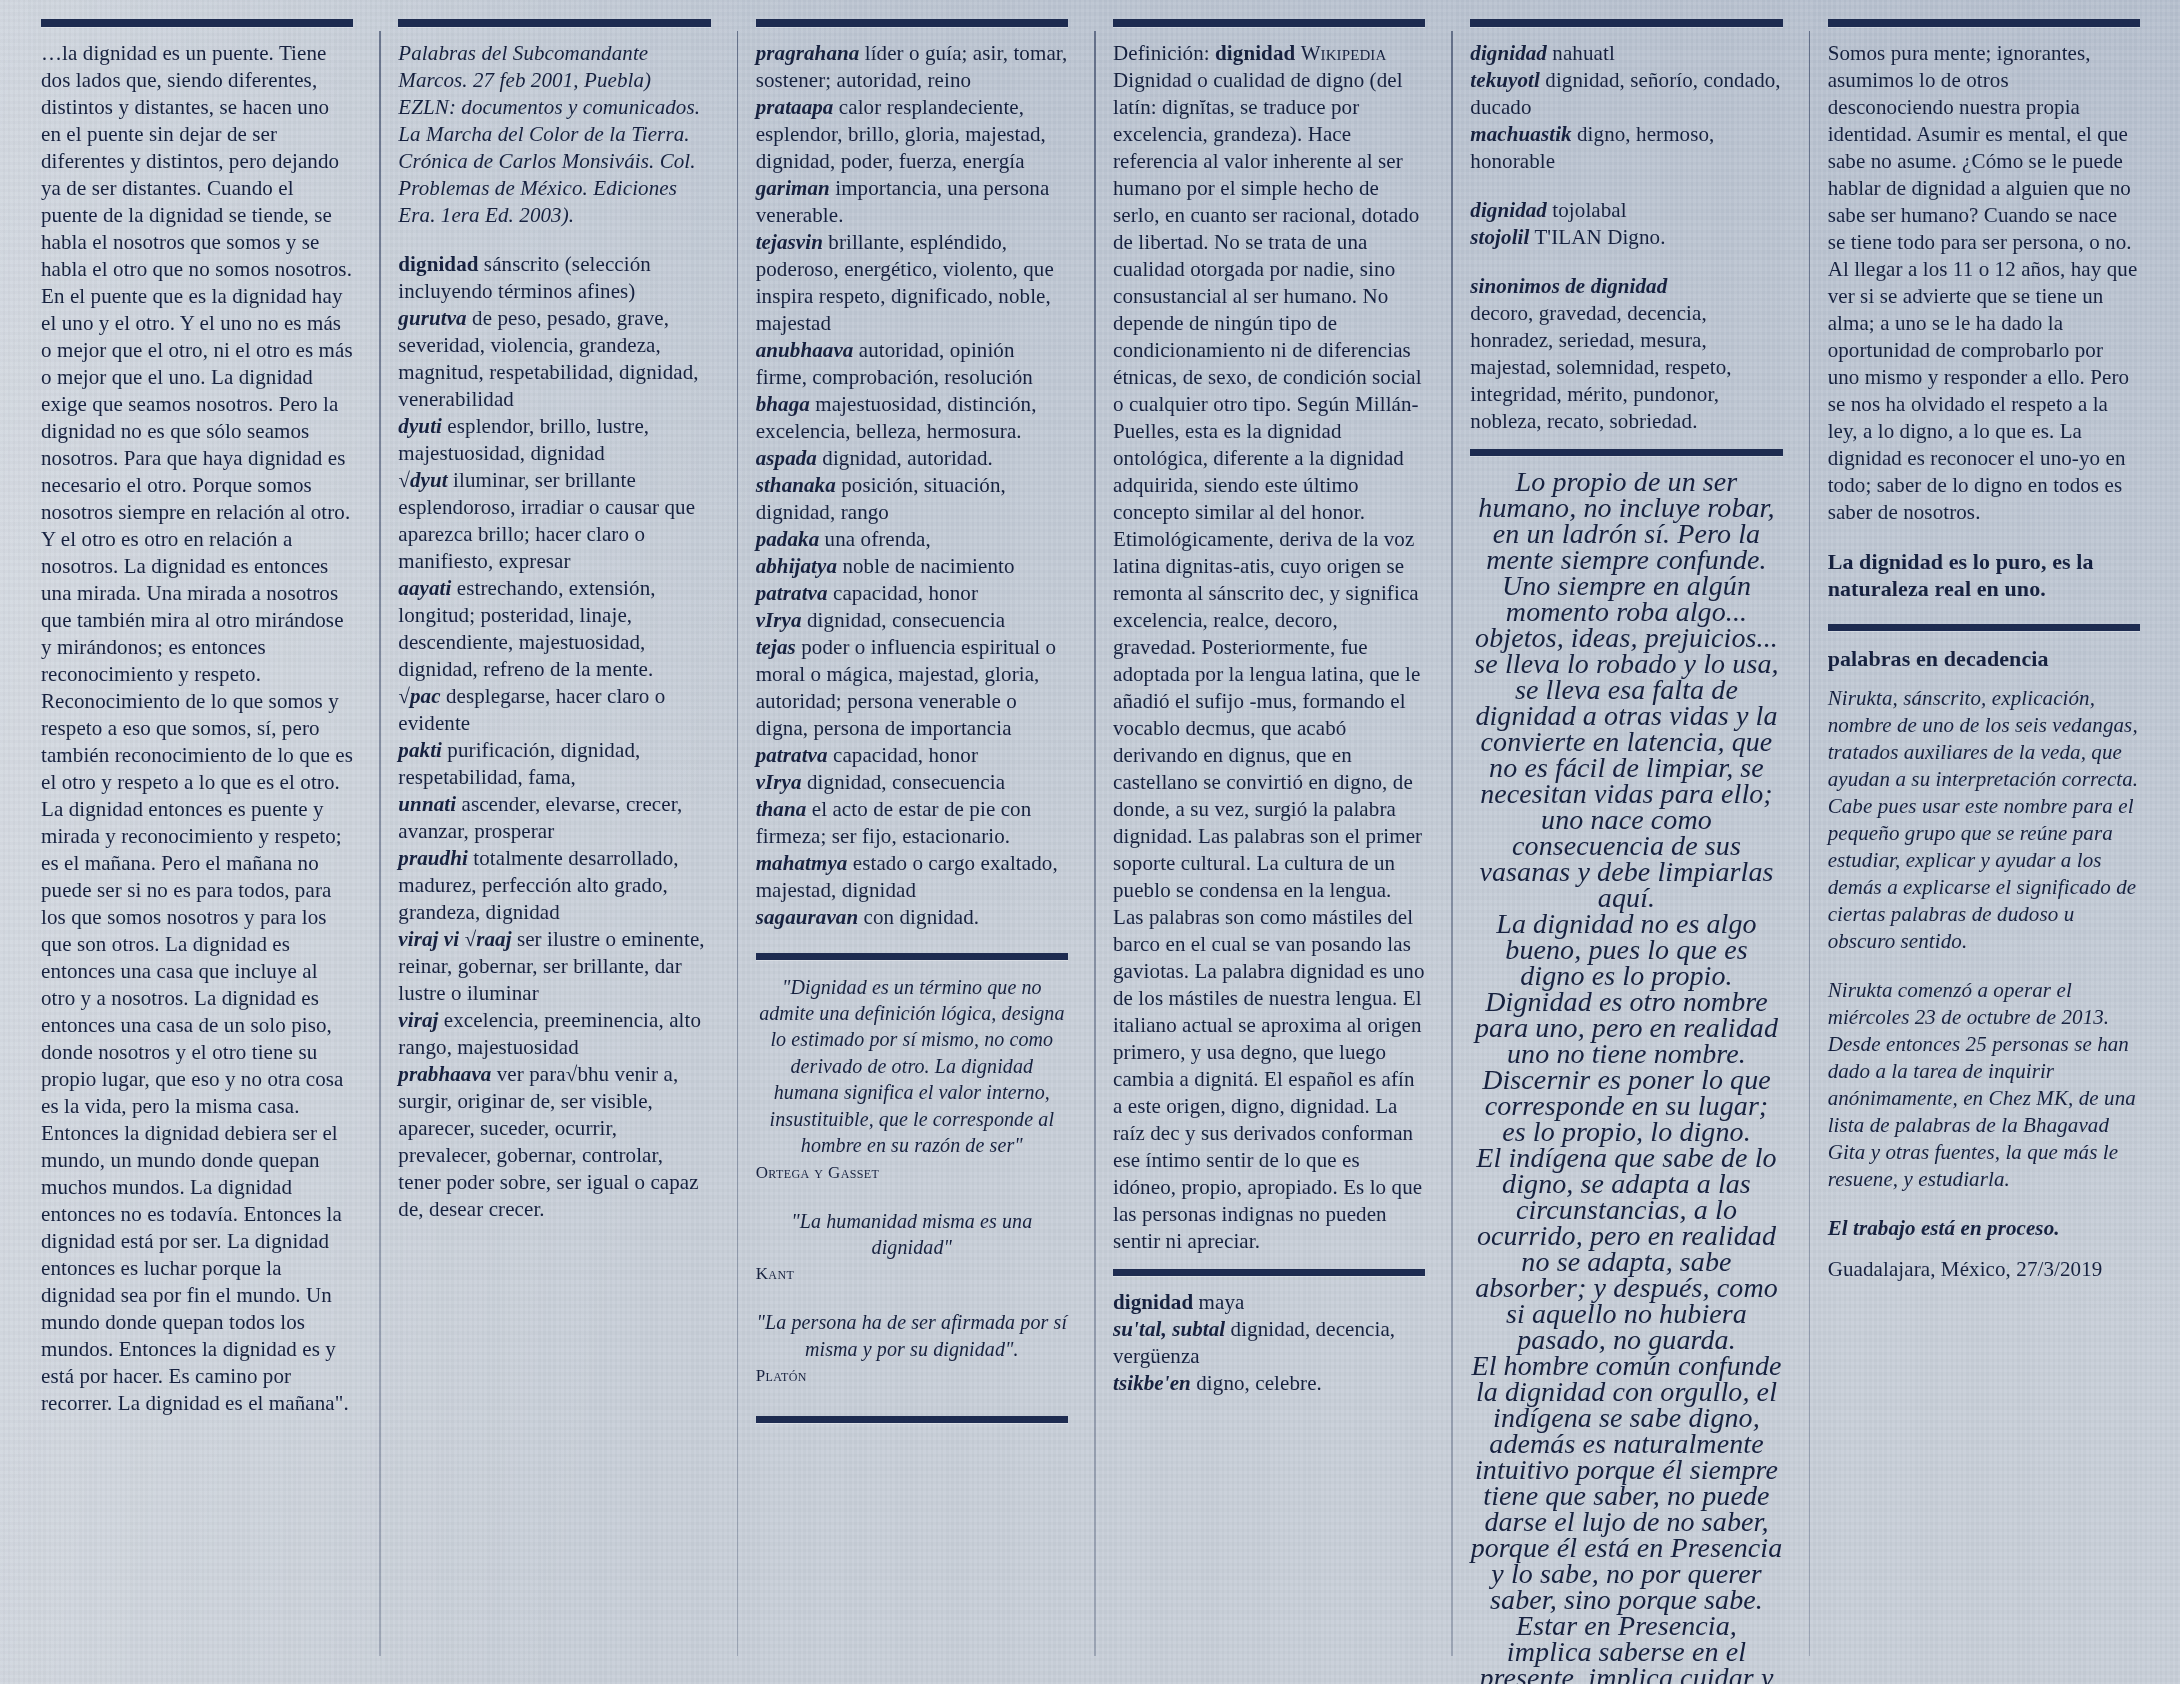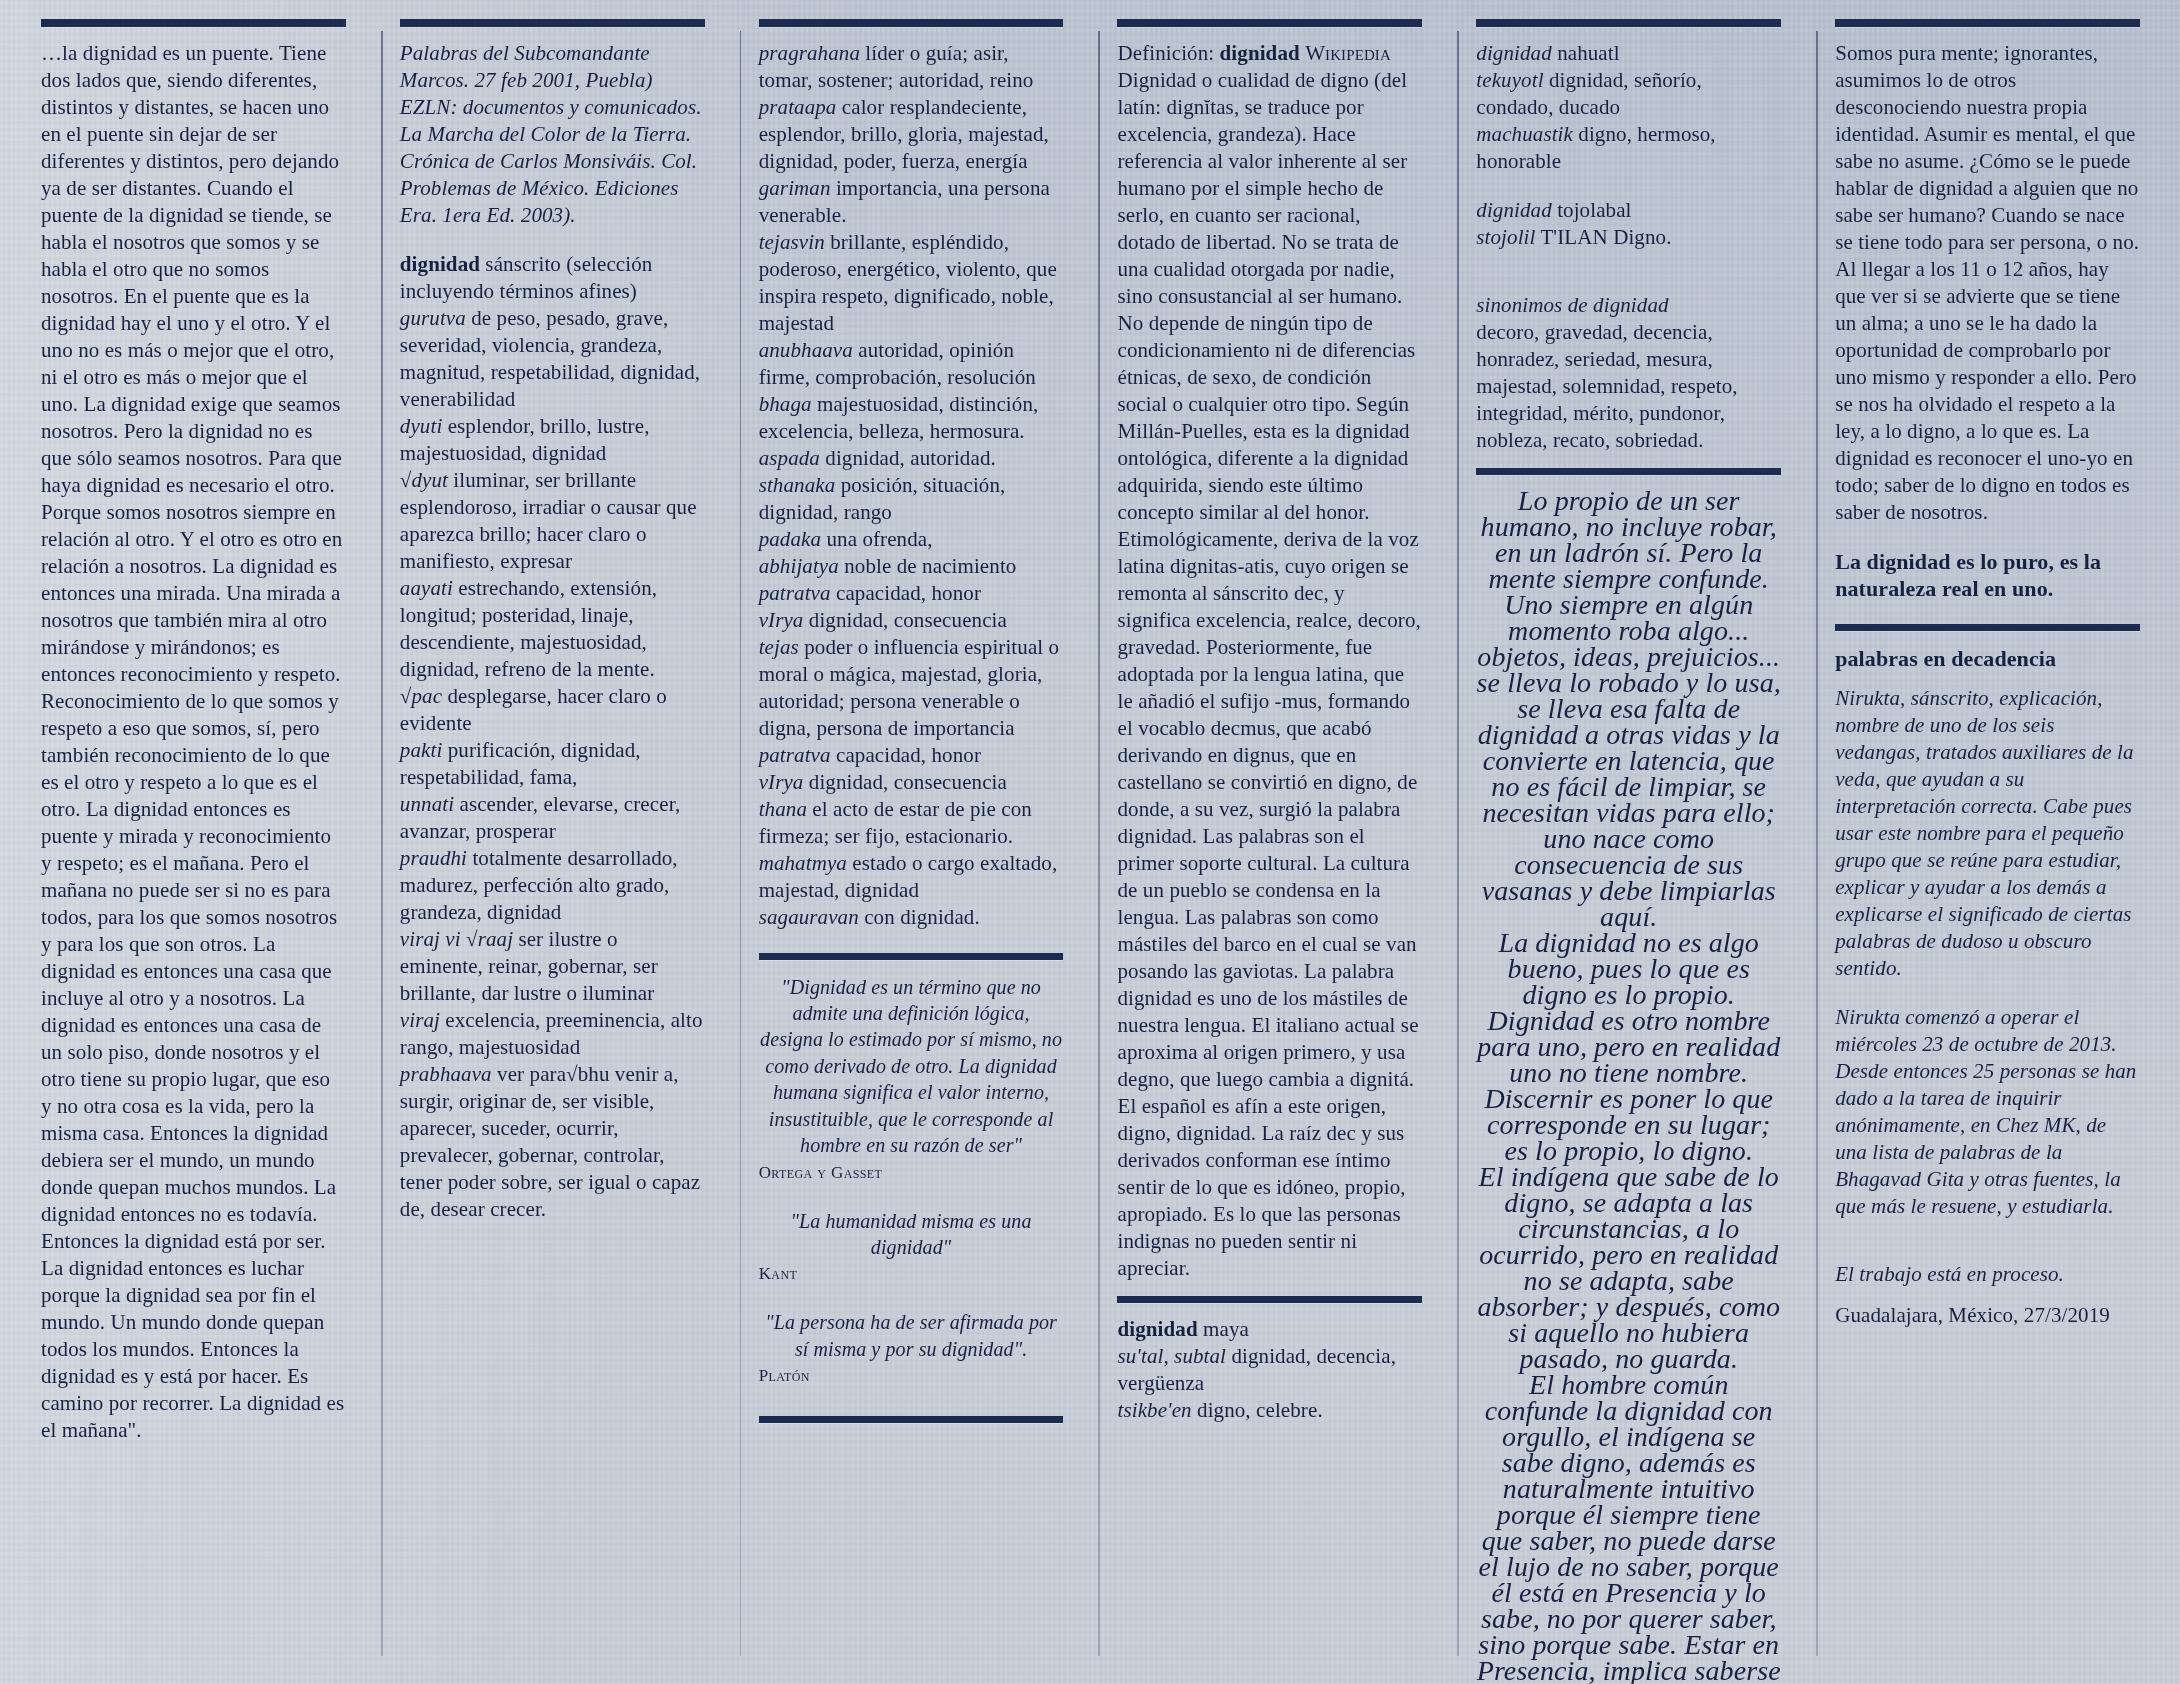--- a/index.html
+++ b/index.html
@@ -23,21 +23,21 @@
   .paper-tex{
     position:absolute;inset:0;
     background:
       repeating-linear-gradient(90deg, rgba(255,255,255,.05) 0 2.6px, rgba(0,0,0,.012) 2.6px 5.1px),
       repeating-linear-gradient(0deg, rgba(255,255,255,.04) 0 3.4px, rgba(0,0,0,.010) 3.4px 6.8px);
     pointer-events:none;
   }
   .cols{
     position:relative;
     display:flex;
-    gap:16px;
+    gap:7px;
     height:1651px;
   }
   .col{
     width:calc((2181px - 44px)/6);
     box-sizing:border-box;
     padding:0 19px;
     position:relative;
   }
   .col + .col{ }
   .rule{
@@ -56,21 +56,21 @@
   .bar{
     height:7.7px;
     background:#1d2b50;
     margin:0 0 13.6px 0;
     box-shadow:0 0.9px 0 rgba(255,255,255,.35);
   }
   .bar.bottom{margin:13.6px 0 0 0;}
   .bar.thin{height:6.8px;}
   .ital{font-style:italic;}
   .bold{font-weight:bold;}
-  .bi{font-style:italic;font-weight:normal;margin-top:19px;}
+  .bi{font-style:italic;font-weight:bold;}
   .sc{font-variant:small-caps;}
   .quote{
     font-style:italic;
     text-align:center;
     font-size:20px;
     line-height:26.4px;
   }
   .attrib{
     text-align:left;
     font-variant:small-caps;

